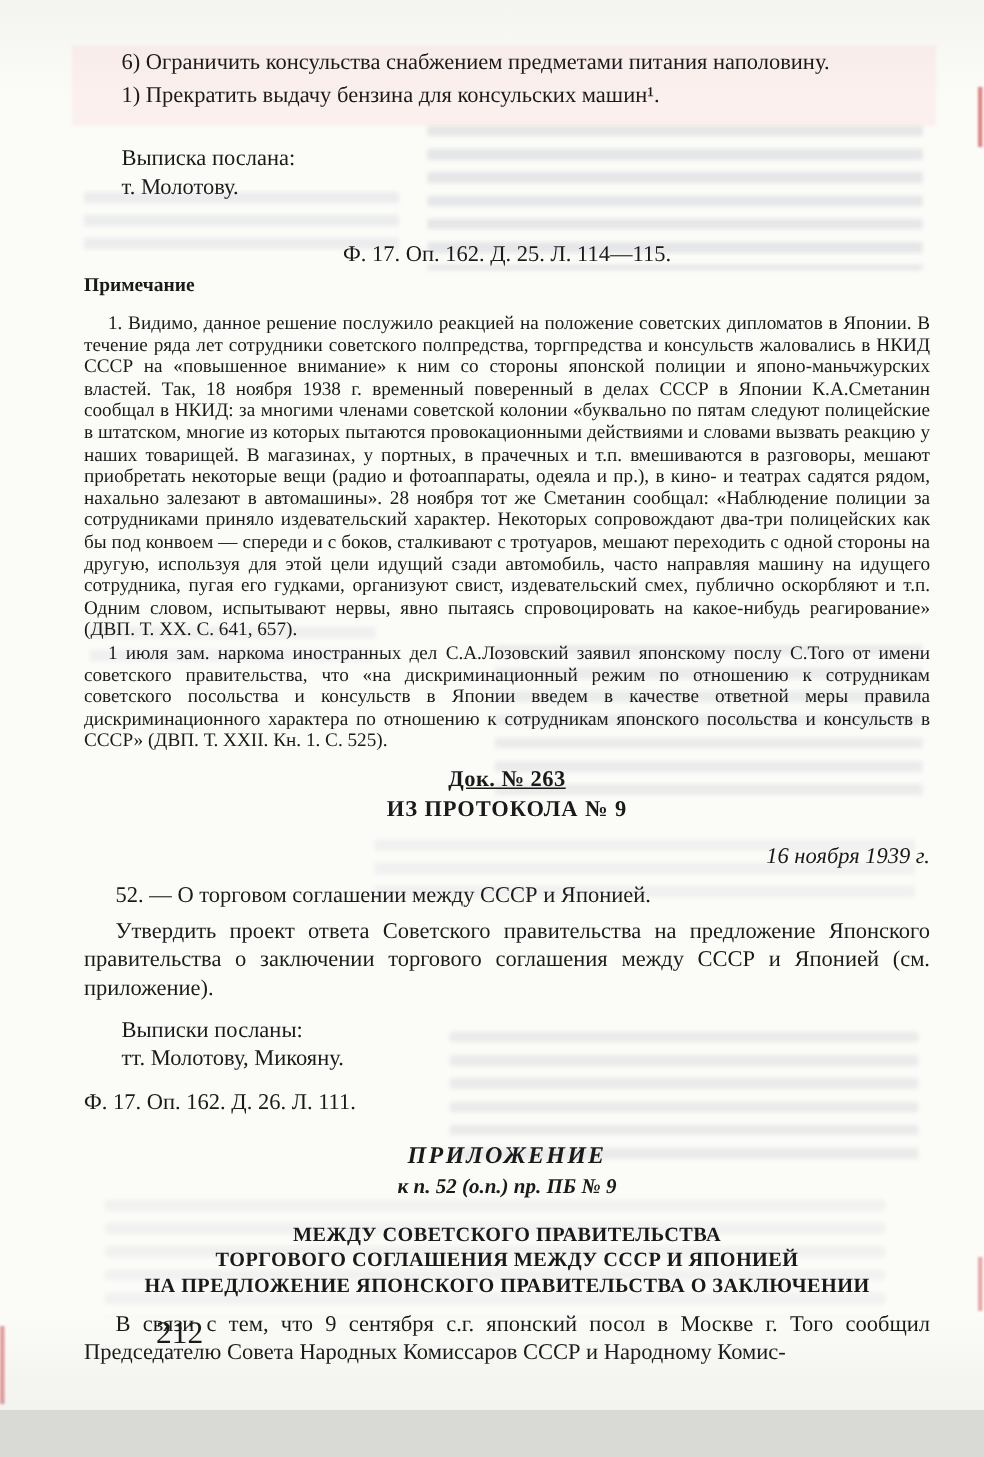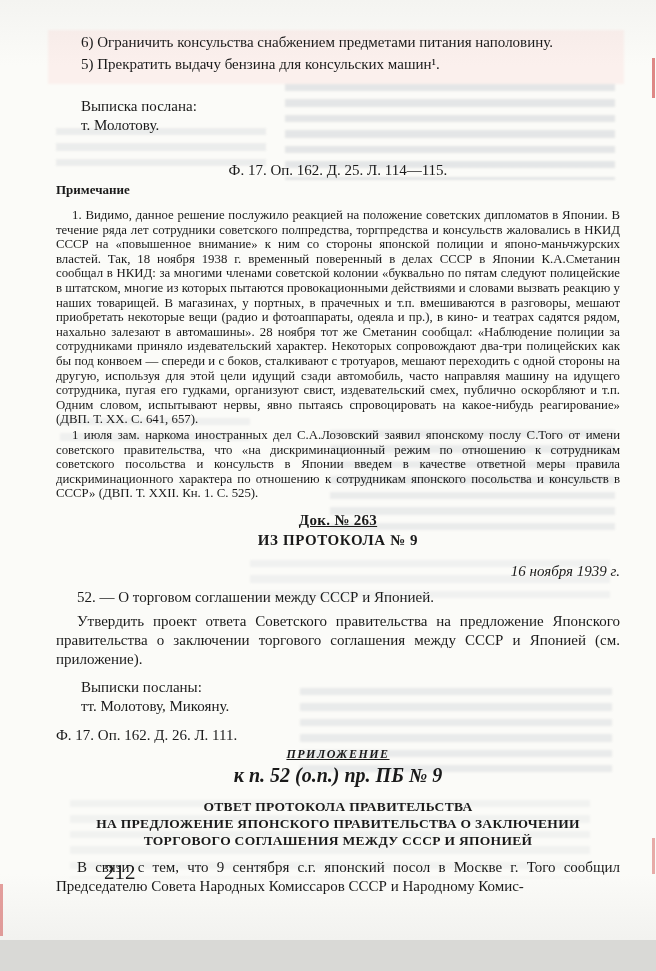--- a/index.html
+++ b/index.html
@@ -35,22 +35,22 @@
   .note-p2   { margin-top: 1px; }
 
   .doc-num   { margin-top: 10px; letter-spacing: .3px; text-decoration: underline; }
   .doc-title { margin-top: 1px;  letter-spacing: .6px; }
   .doc-date  { margin-top: 12px; }
   .agenda    { margin-top: 7px; }
   .decision  { margin-top: 5px; }
   .archive2  { margin-top: 10px; }
   .sent-lbl2 { margin-top: 9px; margin-left: 25px; }
 
-  .app-head  { margin-top: 0; font-size: 12px;   letter-spacing: 1.5px; text-decoration: underline; }
-  .app-sub   { margin-top: 2px;  font-size: 20px; }
+  .app-head  { margin-top: 16px; font-size: 16px;   letter-spacing: 1.5px; }
+  .app-sub   { margin-top: 2px;  font-size: 14px; }
   .app-title { margin-top: 13px; font-size: 13.5px; line-height: 17px; font-weight: bold; letter-spacing: .3px; }
   .app-body  { margin-top: 9px; }
 
   .page-num { position: absolute; left: 48px; bottom: 11px; font-size: 21px; z-index: 2; }
 
   
   .bleed { position: absolute; inset: 0; z-index: 1; pointer-events: none; }
   .smudge {
     position: absolute;
     background-image: repeating-linear-gradient(to bottom,
@@ -89,21 +89,21 @@
     <div class="red-mark r1"></div>
     <div class="red-mark r2"></div>
     <div class="red-mark r3"></div>
   </div>
 
   <div class="content">
 
     <div class="main">
       <div class="items">
         <p>6) Ограничить консульства снабжением предметами питания наполовину.</p>
-        <p>5) Прекратить выдачу бензина для консульских машин¹.</p>
+        <p>1) Прекратить выдачу бензина для консульских машин¹.</p>
       </div>
       <p class="sent-lbl">Выписка послана:</p>
       <p class="sent-to">т. Молотову.</p>
       <p class="archive">Ф. 17. Оп. 162. Д. 25. Л. 114—115.</p>
 
       <p class="note-head">Примечание</p>
       <p class="note just nind note-p1">1. Видимо, данное решение послужило реакцией на положение советских дипломатов в Японии. В течение ряда лет сотрудники советского полпредства, торгпредства и консульств жаловались в НКИД СССР на «повышенное внимание» к ним со стороны японской полиции и японо-маньчжурских властей. Так, 18 ноября 1938 г. временный поверенный в делах СССР в Японии К.А.Сметанин сообщал в НКИД: за многими членами советской колонии «буквально по пятам следуют полицейские в штатском, многие из которых пытаются провокационными действиями и словами вызвать реакцию у наших товарищей. В магазинах, у портных, в прачечных и т.п. вмешиваются в разговоры, мешают приобретать некоторые вещи (радио и фотоаппараты, одеяла и пр.), в кино- и театрах садятся рядом, нахально залезают в автомашины». 28 ноября тот же Сметанин сообщал: «Наблюдение полиции за сотрудниками приняло издевательский характер. Некоторых сопровождают два-три полицейских как бы под конвоем — спереди и с боков, сталкивают с тротуаров, мешают переходить с одной стороны на другую, используя для этой цели идущий сзади автомобиль, часто направляя машину на идущего сотрудника, пугая его гудками, организуют свист, издевательский смех, публично оскорбляют и т.п. Одним словом, испытывают нервы, явно пытаясь спровоцировать на какое-нибудь реагирование» (ДВП. Т. XX. С. 641, 657).</p>
       <p class="note just nind note-p2">1 июля зам. наркома иностранных дел С.А.Лозовский заявил японскому послу С.Того от имени советского правительства, что «на дискриминационный режим по отношению к сотрудникам советского посольства и консульств в Японии введем в качестве ответной меры правила дискриминационного характера по отношению к сотрудникам японского посольства и консульств в СССР» (ДВП. Т. XXII. Кн. 1. С. 525).</p>
     </div>
 
@@ -115,22 +115,22 @@
       <p class="ind just decision">Утвердить проект ответа Советского правительства на предложение Японского правительства о заключении торгового соглашения между СССР и Японией (см. приложение).</p>
       <p class="sent-lbl2">Выписки посланы:</p>
       <p class="sent-to">тт. Молотову, Микояну.</p>
       <p class="archive2">Ф. 17. Оп. 162. Д. 26. Л. 111.</p>
     </div>
 
     <div class="main">
       <p class="center b i app-head">ПРИЛОЖЕНИЕ</p>
       <p class="center b i app-sub">к п. 52 (о.п.) пр. ПБ № 9</p>
       <div class="center app-title">
-        <div>ОТВЕТ ПРОТОКОЛА ПРАВИТЕЛЬСТВА</div>
+        <div>МЕЖДУ СОВЕТСКОГО ПРАВИТЕЛЬСТВА</div>
+        <div>ТОРГОВОГО СОГЛАШЕНИЯ МЕЖДУ СССР И ЯПОНИЕЙ</div>
         <div>НА ПРЕДЛОЖЕНИЕ ЯПОНСКОГО ПРАВИТЕЛЬСТВА О ЗАКЛЮЧЕНИИ</div>
-        <div>ТОРГОВОГО СОГЛАШЕНИЯ МЕЖДУ СССР И ЯПОНИЕЙ</div>
       </div>
       <p class="ind just app-body">В связи с тем, что 9 сентября с.г. японский посол в Москве г. Того сообщил Председателю Совета Народных Комиссаров СССР и Народному Комис-</p>
     </div>
 
     <p class="page-num">212</p>
   </div>
 </div>
 
 </body></html>

